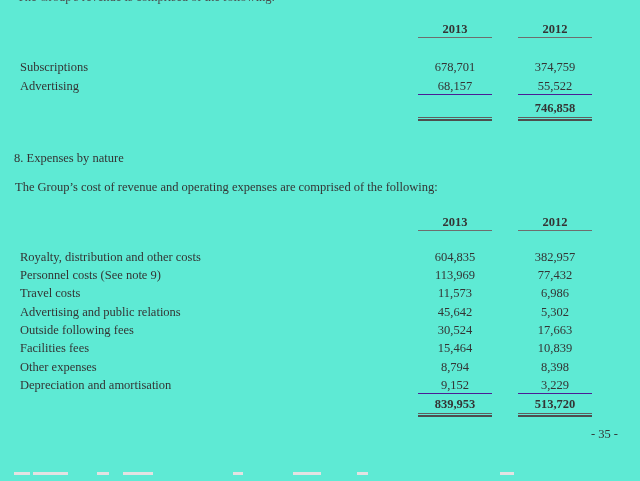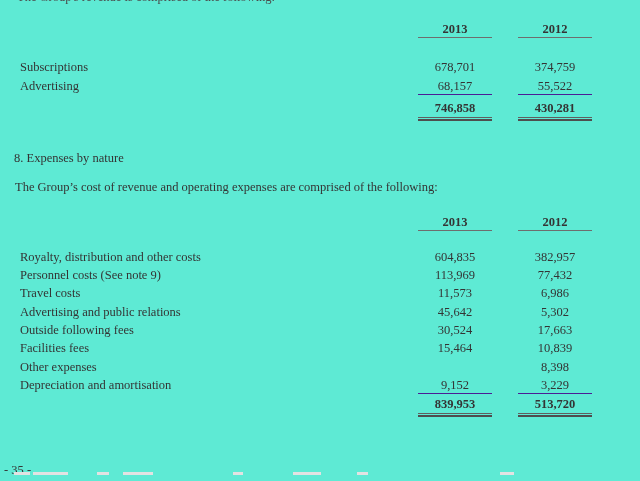--- a/index.html
+++ b/index.html
@@ -23,21 +23,21 @@
   .uline .v { border-bottom:1px solid #4c1d95; }
   .total .v { font-weight:bold; }
 
   
   .rule .v { height:4px; border-top:1px solid #5f5f5f; border-bottom:2px solid #4e4e4e; }
   .rule    { height:4px; }
 
   .heading { position:absolute; left:14px; font-weight:normal; }
   .para    { position:absolute; left:15px; right:30px; }
 
-  .pageno  { position:absolute; top:426px; left:4px; width:606px; text-align:left;margin-top:36px; }
+  .pageno  { position:absolute; top:426px; left:12px; width:606px; text-align:right; }
 
   
   .frag { position:absolute; top:472px; height:3px; background:#e2e2e2; }
 </style>
 </head>
 <body>
 
 <div class="page">
 
   <div class="clip-top">
@@ -58,21 +58,20 @@
 
   <div class="frow uline" style="top:78px">
     <div class="lbl" style="border:none">Advertising</div>
     <div class="v">68,157</div>
     <div class="v">55,522</div>
   </div>
 
   <div class="frow total" style="top:100px">
     <div class="lbl"></div>
     <div class="v">746,858</div>
-    <div class="v">430,281</div>
   </div>
   <div class="frow rule" style="top:117px">
     <div class="lbl"></div>
     <div class="v"></div>
     <div class="v"></div>
   </div>
 
   <div class="heading" style="top:150px">8. Expenses by nature</div>
   <div class="para" style="top:179px">The Group’s cost of revenue and operating expenses are comprised of the following:</div>
 
@@ -107,20 +106,21 @@
     <div class="v">30,524</div>
     <div class="v">17,663</div>
   </div>
   <div class="frow" style="top:340px">
     <div class="lbl">Facilities fees</div>
     <div class="v">15,464</div>
     <div class="v">10,839</div>
   </div>
   <div class="frow" style="top:359px">
     <div class="lbl">Other expenses</div>
+    <div class="v">8,794</div>
     <div class="v">8,398</div>
   </div>
   <div class="frow uline" style="top:377px">
     <div class="lbl" style="border:none">Depreciation and amortisation</div>
     <div class="v">9,152</div>
     <div class="v">3,229</div>
   </div>
 
   <div class="frow total" style="top:396px">
     <div class="lbl"></div>

